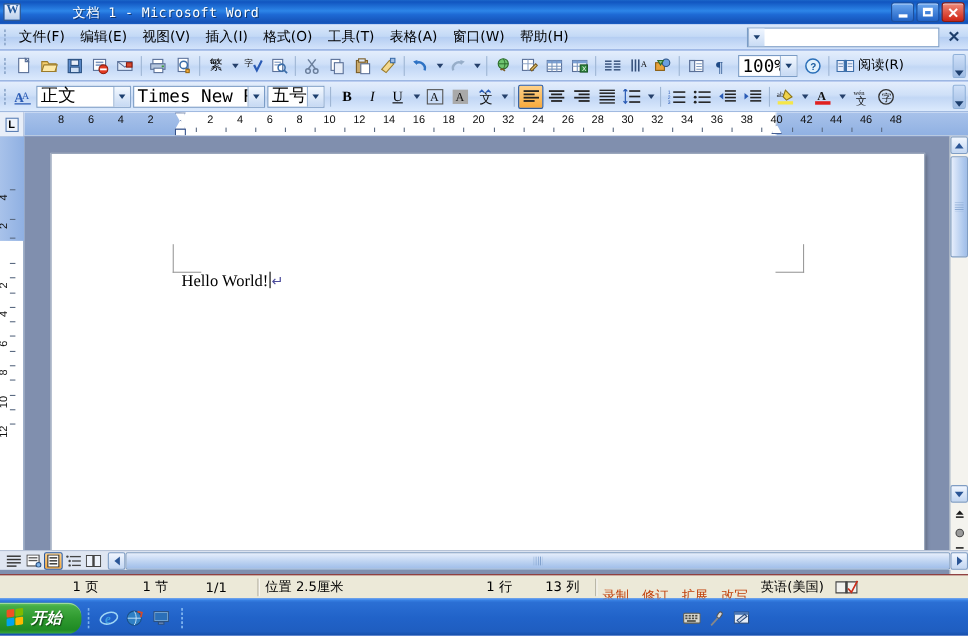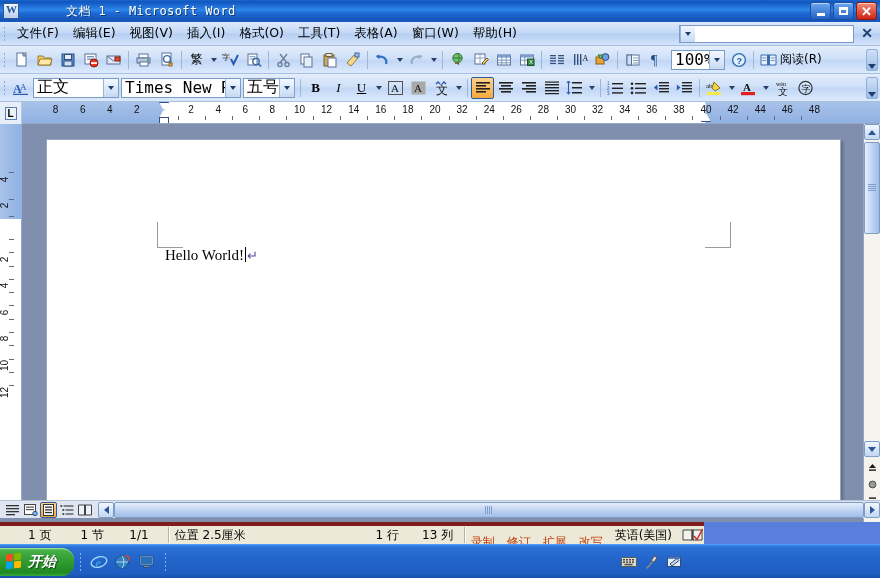--- a/index.html
+++ b/index.html
@@ -284,24 +284,24 @@
     display:flex; align-items:center; justify-content:center;
   }
   .hthumb-grip {
     width: 8px; height: 8px;
     background-image: linear-gradient(90deg,#7e9fcc 1px, transparent 1px);
     background-size: 2px 8px;
   }
 
   
   .statusbar {
-    position: absolute; left: 0; top: 522px; width: 704px; height: 22px;
-    background: #ece9d8; border-top: 4px solid #7f1d1d;
+    position: absolute; left: 0; top: 522px; width: 880px; height: 22px;
+    background: #ece9d8; border-top: 1px solid #7f1d1d;
     display: flex; align-items: center;
-    font-family: "DejaVu Sans", sans-serif; font-size: 12px; color: #000;
+    font-family: "DejaVu Sans", sans-serif; font-size: 12px; color: #000; padding-left: 24px;
   }
   .st-cell { padding: 0 6px; white-space: nowrap; }
   .st-cell.dim { color: #c2410c; margin-top: 15px; }
   .st-sep { width: 1px; height: 16px; background: #b5b2a2; box-shadow: 1px 0 0 #fff; }
   .st-book {
     width: 22px; height: 16px; position: relative; margin-left: 4px;
   }
 
   
   .taskbar {

